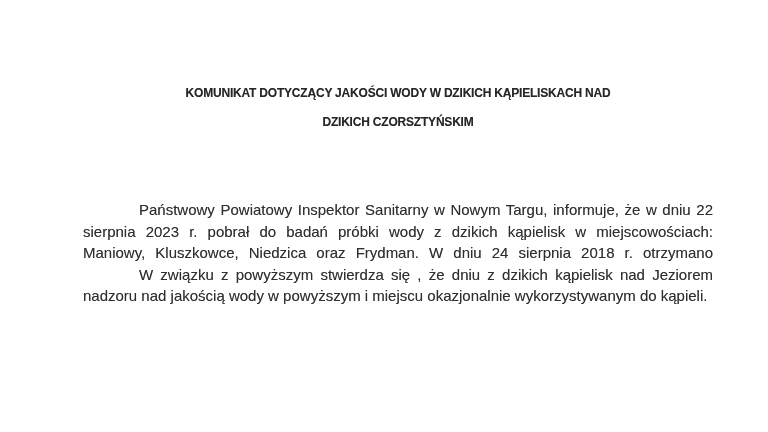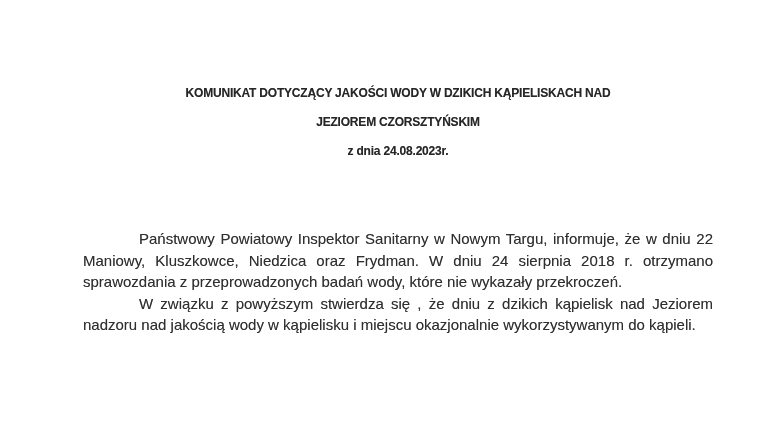--- a/index.html
+++ b/index.html
@@ -57,27 +57,26 @@
     height: 0;
   }
   .tline.indent { text-indent: 56px; }
 </style>
 </head>
 <body>
 
 <div class="page" style="background: rgb(255, 255, 255); color: rgb(47, 47, 47);">
   <div class="heading">
     <div class="hline">KOMUNIKAT DOTYCZĄCY JAKOŚCI WODY W DZIKICH KĄPIELISKACH NAD</div>
-    <div class="hline">JEZIOREM CZORSZTYŃSKIM</div>
-    <div class="hline">z dnia 24.08.2023r.</div>
+    <div class="hline">DZIKICH CZORSZTYŃSKIM</div>
   </div>
   <div class="body-text" id="doc-body">
       <div class="paragraph">
         <div class="tline justify indent">Państwowy Powiatowy Inspektor Sanitarny w Nowym Targu, informuje, że w dniu 22</div>
+        <div class="tline justify">sierpnia 2023 r. pobrał do badań próbki wody z dzikich kąpielisk w miejscowościach:</div>
         <div class="tline justify">Maniowy, Kluszkowce, Niedzica oraz Frydman. W dniu 24 sierpnia 2018 r. otrzymano</div>
-        <div class="tline">sprawozdania z przeprowadzonych badań wody, które nie wykazały przekroczeń.</div>
       </div>
       <div class="paragraph">
         <div class="tline justify indent">W związku z powyższym stwierdza się , że dniu z dzikich kąpielisk nad Jeziorem</div>
-        <div class="tline">nadzoru nad jakością wody w kąpielisku i miejscu okazjonalnie wykorzystywanym do kąpieli.</div>
+        <div class="tline">nadzoru nad jakością wody w powyższym i miejscu okazjonalnie wykorzystywanym do kąpieli.</div>
       </div>
     </div>
 </div>
 
 </body></html>

